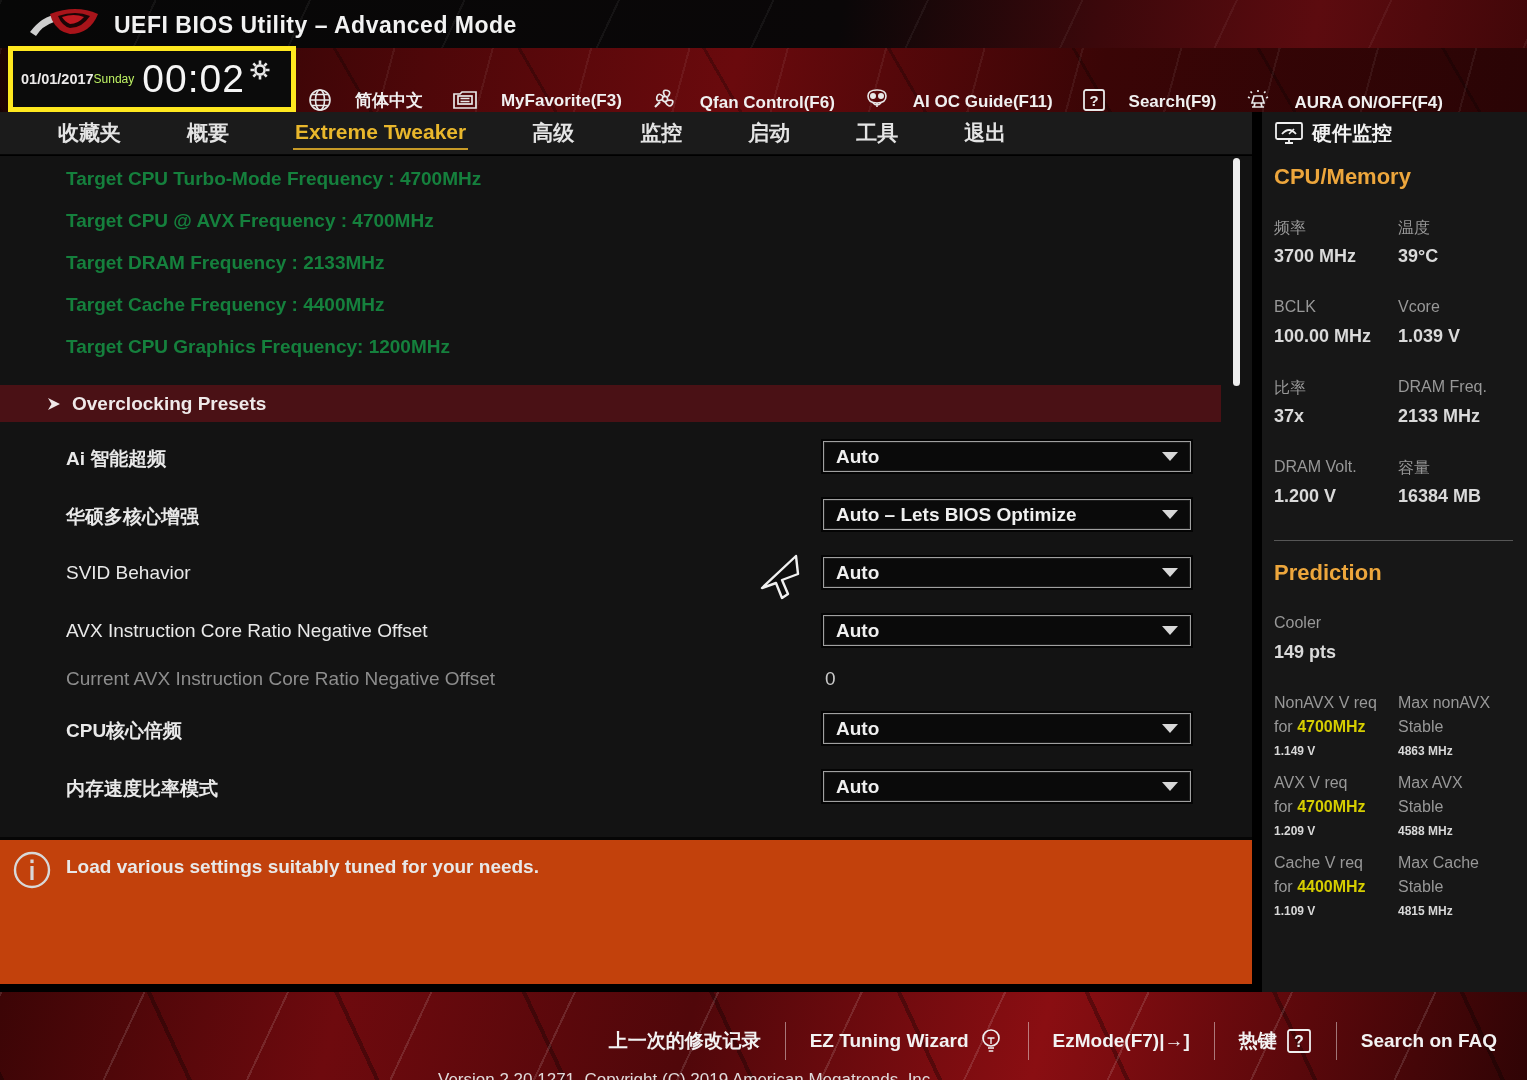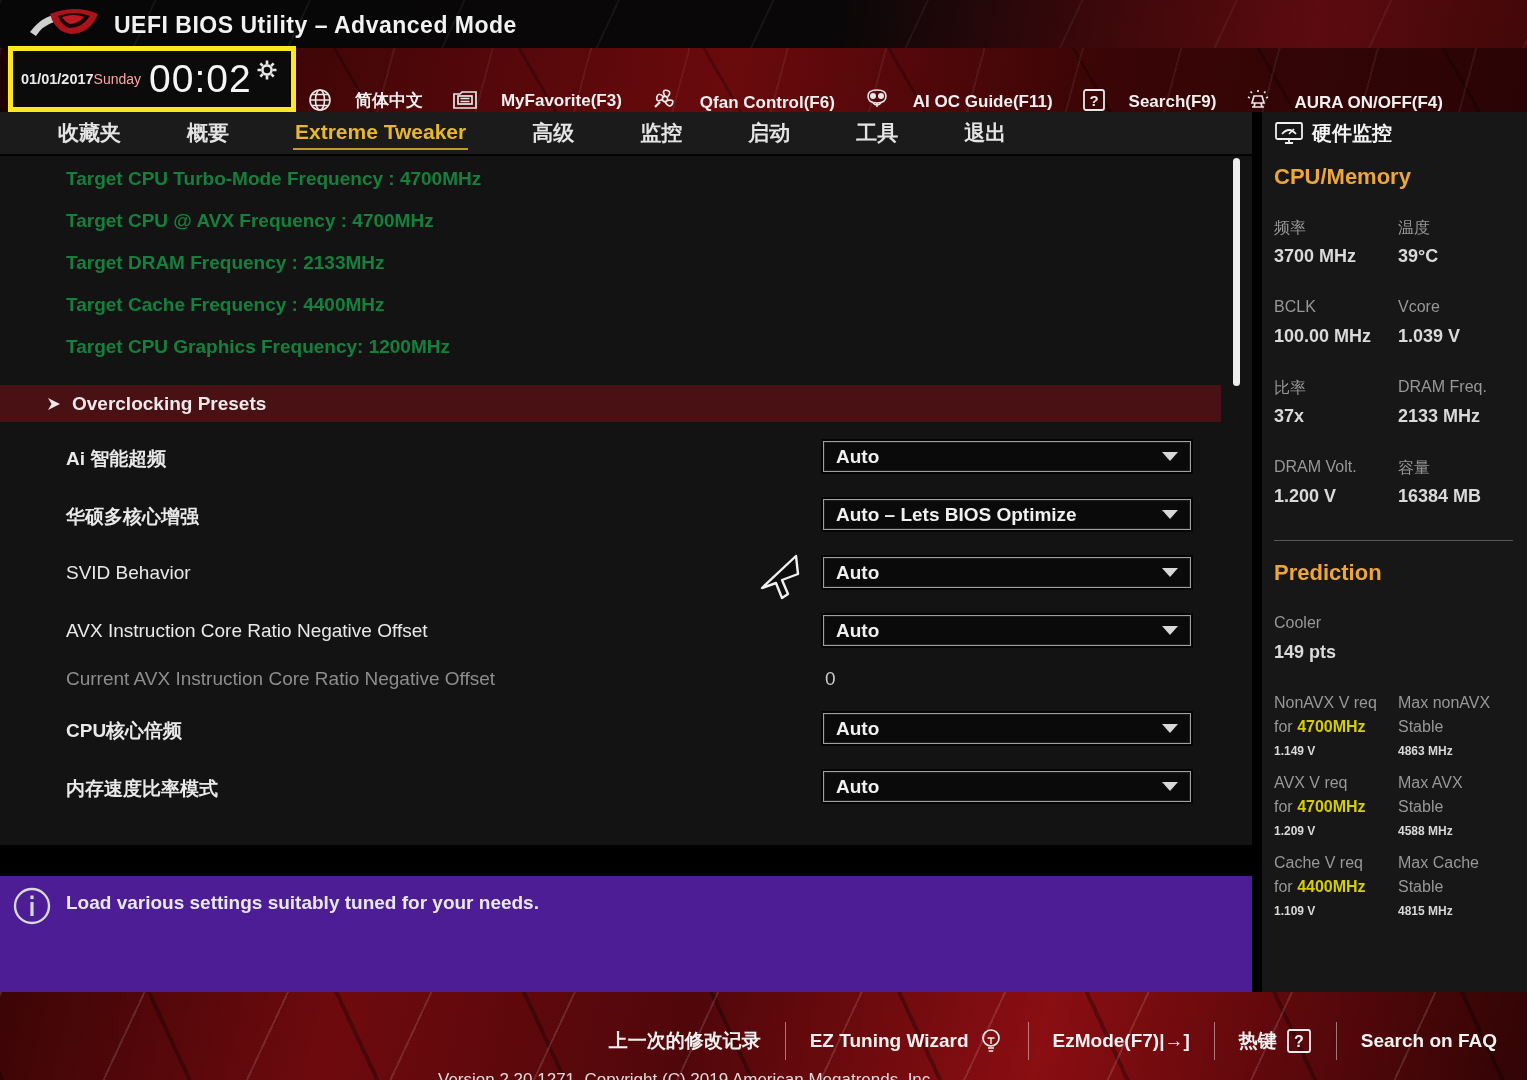--- a/index.html
+++ b/index.html
@@ -33,21 +33,21 @@
   }
 
   
   .clock-box {
     position:absolute; left:8px; top:46px; width:288px; height:66px;
     background:#0b0b0b; border:5px solid #ffe81f; z-index:6;
     display:flex; align-items:center; padding:0 6px 0 8px;
   }
   .clock-datecol { display:flex; flex-direction:row; line-height:16px; margin-right:8px; }
   .clock-date { font-size:14.5px; font-weight:bold; color:#eceaea; }
-  .clock-day  { font-size:14px; color:#fca5a5; }
+  .clock-day  { font-size:12px; color:#bef264; }
   .clock-time { font-size:39px; color:#f5f5f5; letter-spacing:1px; font-weight:normal; }
   .clock-gear { margin-left:4px; margin-top:-18px; }
 
   
   .toolbar {
     position:absolute; left:308px; top:48px; height:64px; right:84px;
     display:flex; align-items:center; justify-content:space-between; z-index:5;
   }
   .tool-item { display:flex; align-items:flex-end; gap:23px; cursor:pointer;margin-top:40px; }
   .tool-item .lbl { font-size:17px; font-weight:bold; color:#f0f0f0; white-space:nowrap; }
@@ -109,22 +109,22 @@
   .m-label { position:absolute; font-size:16px; color:#989898; white-space:nowrap; }
   .m-value { position:absolute; font-size:18px; font-weight:bold; color:#dadada; white-space:nowrap; }
   .col1 { left:12px; } .col2 { left:136px; }
   .panel-hr { position:absolute; left:12px; right:14px; top:428px; border-top:1px solid #565656; }
   .p-line  { position:absolute; font-size:16px; color:#989898; white-space:nowrap; }
   .p-line .hl { color:#d6ce00; font-weight:bold; }
   .p-val   { position:absolute; font-size:12px; font-weight:bold; color:#d8d8d8; white-space:nowrap; }
 
   
   .status-panel {
-    position:absolute; left:0; top:873px; width:1252px; height:147px;
-    background:#4c1d95; border-top:3px solid #060606;
+    position:absolute; left:0; top:837px; width:1252px; height:147px;
+    background:#c2410c; border-top:3px solid #060606;
   }
   .info-icon { position:absolute; left:12px; top:10px; }
   .status-text { position:absolute; left:66px; top:16px; font-size:19px; font-weight:bold; color:#e8e8e8; }
 
   
   .footer {
     position:absolute; left:0; top:992px; width:1527px; height:88px;
     background:
       repeating-linear-gradient(115deg, rgba(255,255,255,0.12) 0 2px, transparent 2px 130px),
       repeating-linear-gradient(65deg, rgba(0,0,0,0.3) 0 4px, transparent 4px 170px),

